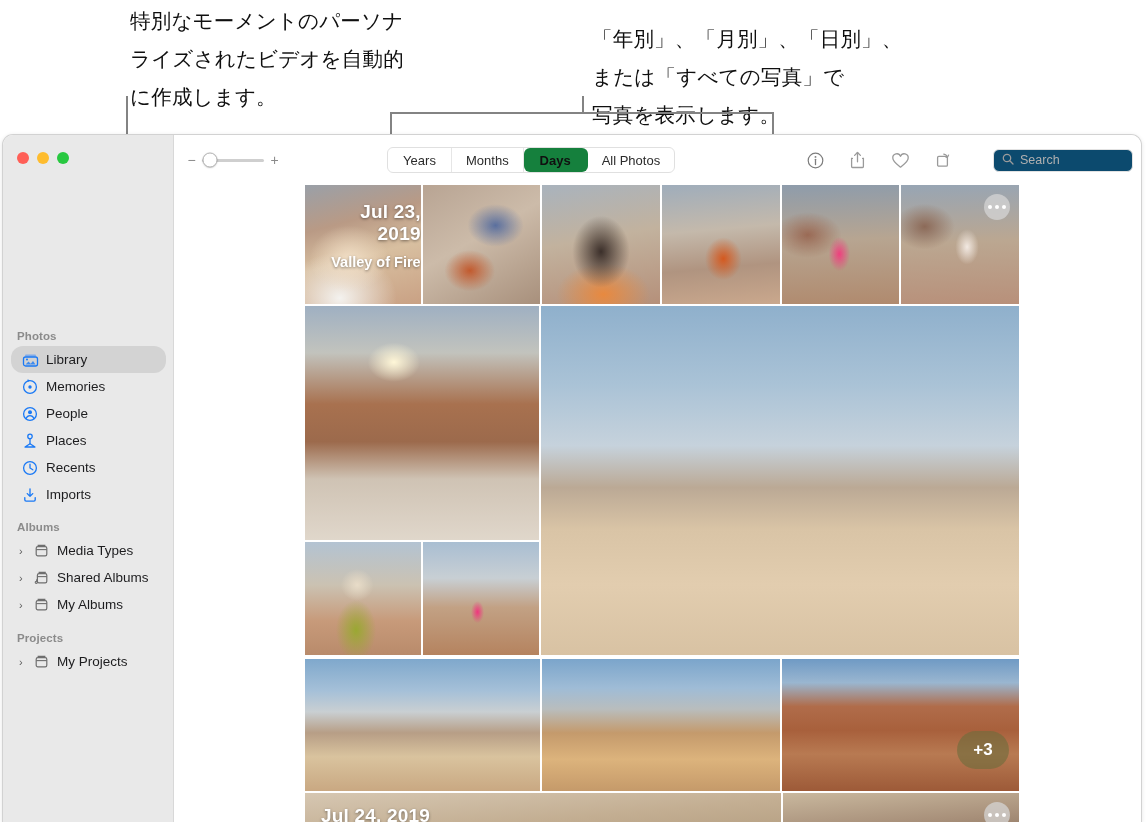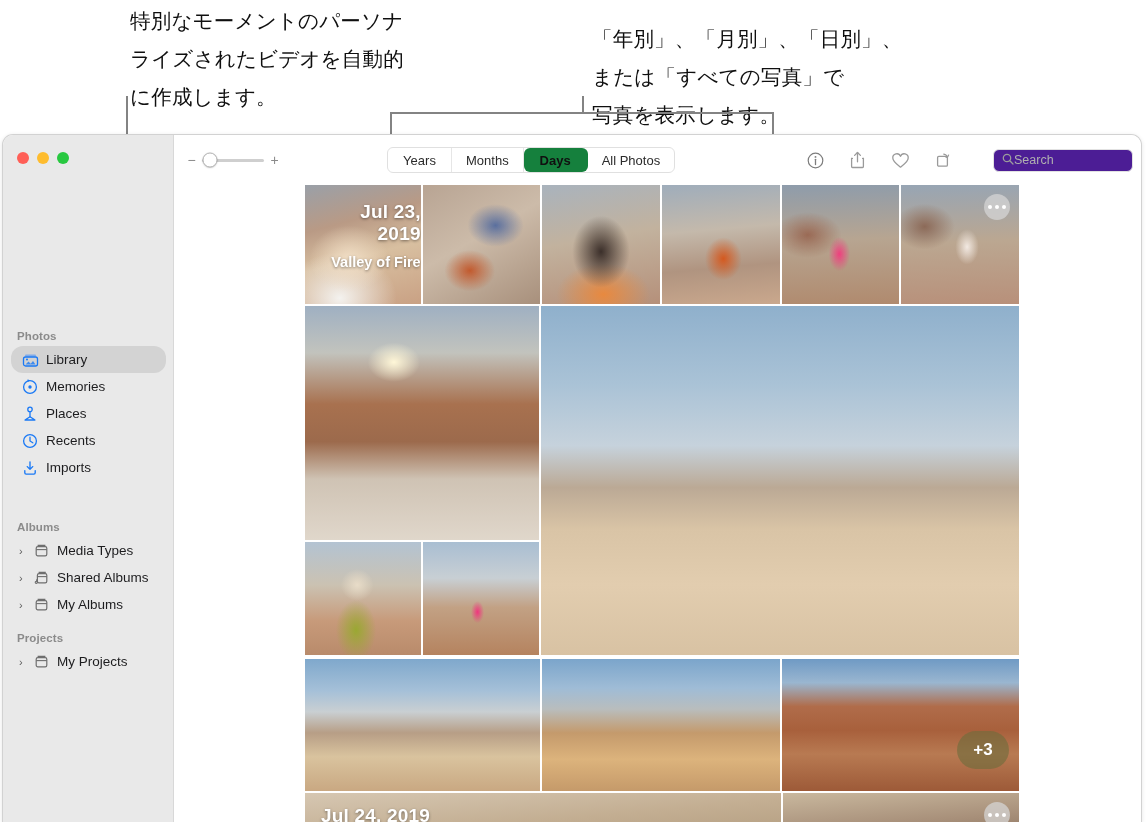--- a/index.html
+++ b/index.html
@@ -201,23 +201,24 @@
 
   
   #search {
     position: absolute;
     left: 818px;
     width: 140px; height: 23px;
     border: 1px solid #e2e2e2;
     border-radius: 6px;
     display: flex;
     align-items: center;
+    gap: 6px;
     padding: 0 8px;
     box-sizing: border-box;
-    background: #4c1d95;
+    background: #0c4a6e;
   }
   #search .mag { color: #9b9b9b; flex: none; }
   #search .ph { font-size: 12.5px; color: #b0b0b0; }
 
   
   #grid {
     position: absolute;
     left: 130px; top: 50px;
     width: 714px;
     bottom: 0;
@@ -388,20 +389,30 @@
         <span class="sb-ico">
           <svg width="16" height="16" viewBox="0 0 16 16">
             <circle cx="8" cy="8" r="6.4" fill="none" stroke="#1a79f5" stroke-width="1.3"></circle>
             <circle cx="8" cy="8" r="1.7" fill="#1a79f5"></circle>
             <path d="M8 1.6 L5.6 0.2 L5.6 3.0 Z" fill="#1a79f5"></path>
           </svg>
         </span>
         <span class="sb-label">Memories</span>
       </div>
 
+      <div class="sb-item">
+        <span class="sb-ico">
+          <svg width="16" height="16" viewBox="0 0 16 16">
+            <circle cx="8" cy="8" r="6.4" fill="none" stroke="#1a79f5" stroke-width="1.3"></circle>
+            <circle cx="8" cy="6.2" r="2" fill="#1a79f5"></circle>
+            <path d="M4 12.6c.8-2 2.3-3 4-3s3.2 1 4 3" fill="none" stroke="#1a79f5" stroke-width="1.3" stroke-linecap="round"></path>
+          </svg>
+        </span>
+        <span class="sb-label">People</span>
+      </div>
 
       <div class="sb-item">
         <span class="sb-ico">
           <svg width="16" height="16" viewBox="0 0 16 16">
             <circle cx="8" cy="3.4" r="2.2" fill="none" stroke="#1a79f5" stroke-width="1.3"></circle>
             <path d="M8 5.6v5.2" stroke="#1a79f5" stroke-width="1.3" stroke-linecap="round"></path>
             <path d="M3 14l5-3.2 5 3.2z" fill="none" stroke="#1a79f5" stroke-width="1.3" stroke-linejoin="round"></path>
           </svg>
         </span>
         <span class="sb-label">Places</span>

